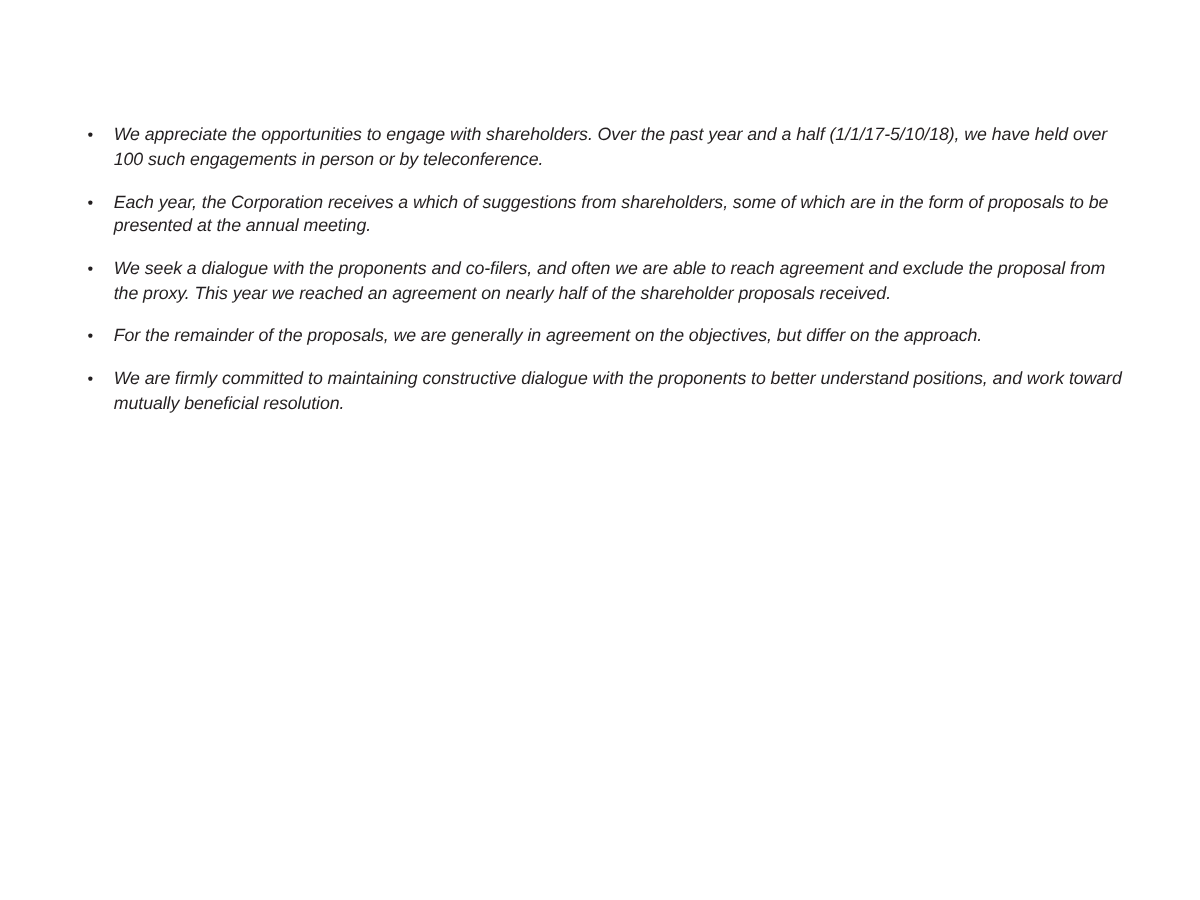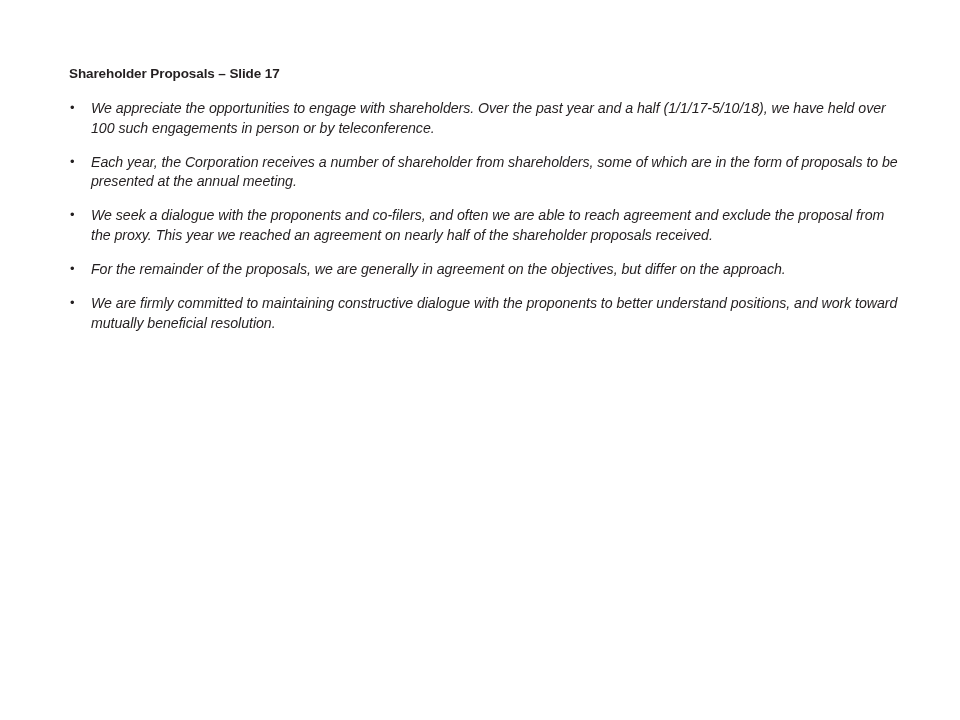--- a/index.html
+++ b/index.html
@@ -59,32 +59,31 @@
   .bullet-text {
     display: block;
     font-style: italic;
   }
 </style>
 </head>
 <body>
 
 <div class="slide">
 
-  <div class="slide-title">Shareholder Proposals – Slide 17</div>
 
   <ul class="bullet-list">
 
     <li class="bullet-item">
       <span class="bullet-marker">•</span>
       <span class="bullet-text">We appreciate the opportunities to engage with shareholders. Over the past year and a half (1/1/17-5/10/18), we have held over 100 such engagements in person or by teleconference.</span>
     </li>
 
     <li class="bullet-item">
       <span class="bullet-marker">•</span>
-      <span class="bullet-text">Each year, the Corporation receives a number of shareholder from shareholders, some of which are in the form of proposals to be presented at the annual meeting.</span>
+      <span class="bullet-text">Each year, the Corporation receives a which of suggestions from shareholders, some of which are in the form of proposals to be presented at the annual meeting.</span>
     </li>
 
     <li class="bullet-item">
       <span class="bullet-marker">•</span>
       <span class="bullet-text">We seek a dialogue with the proponents and co-filers, and often we are able to reach agreement and exclude the proposal from the proxy. This year we reached an agreement on nearly half of the shareholder proposals received.</span>
     </li>
 
     <li class="bullet-item">
       <span class="bullet-marker">•</span>
       <span class="bullet-text">For the remainder of the proposals, we are generally in agreement on the objectives, but differ on the approach.</span>

